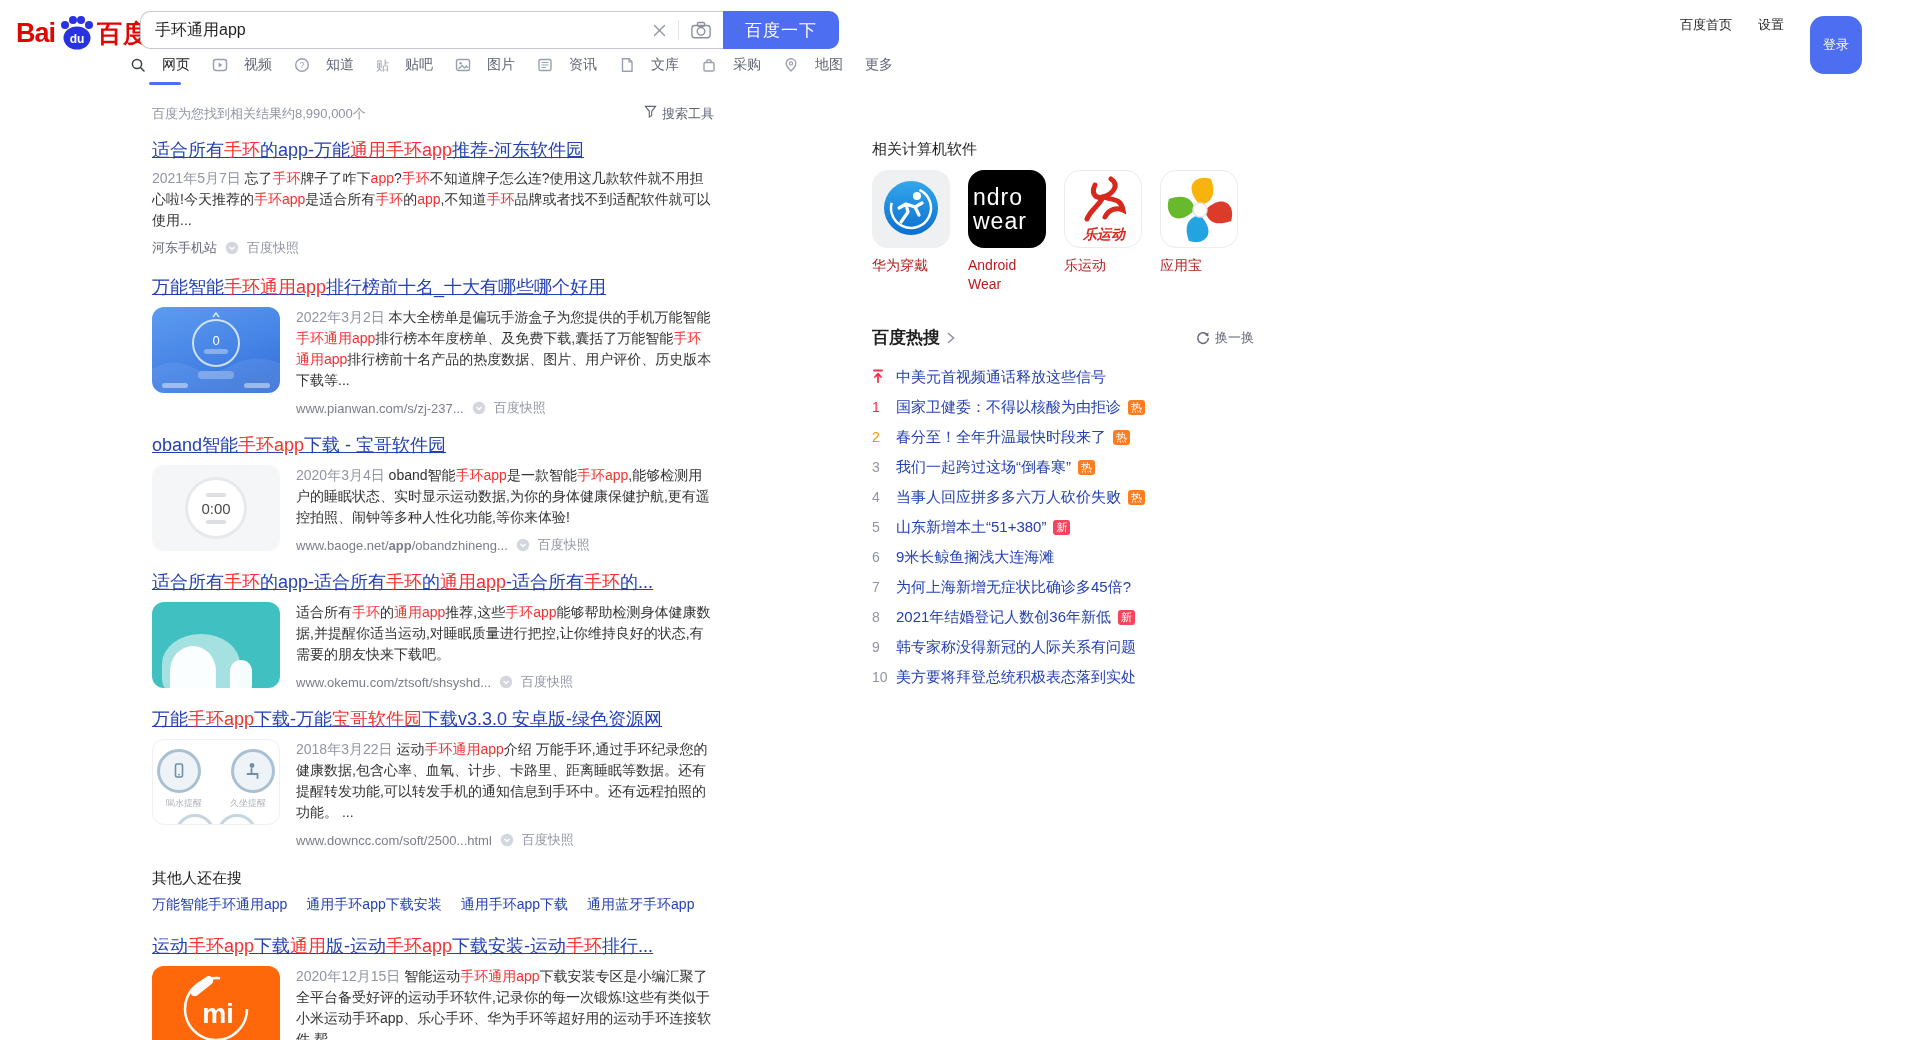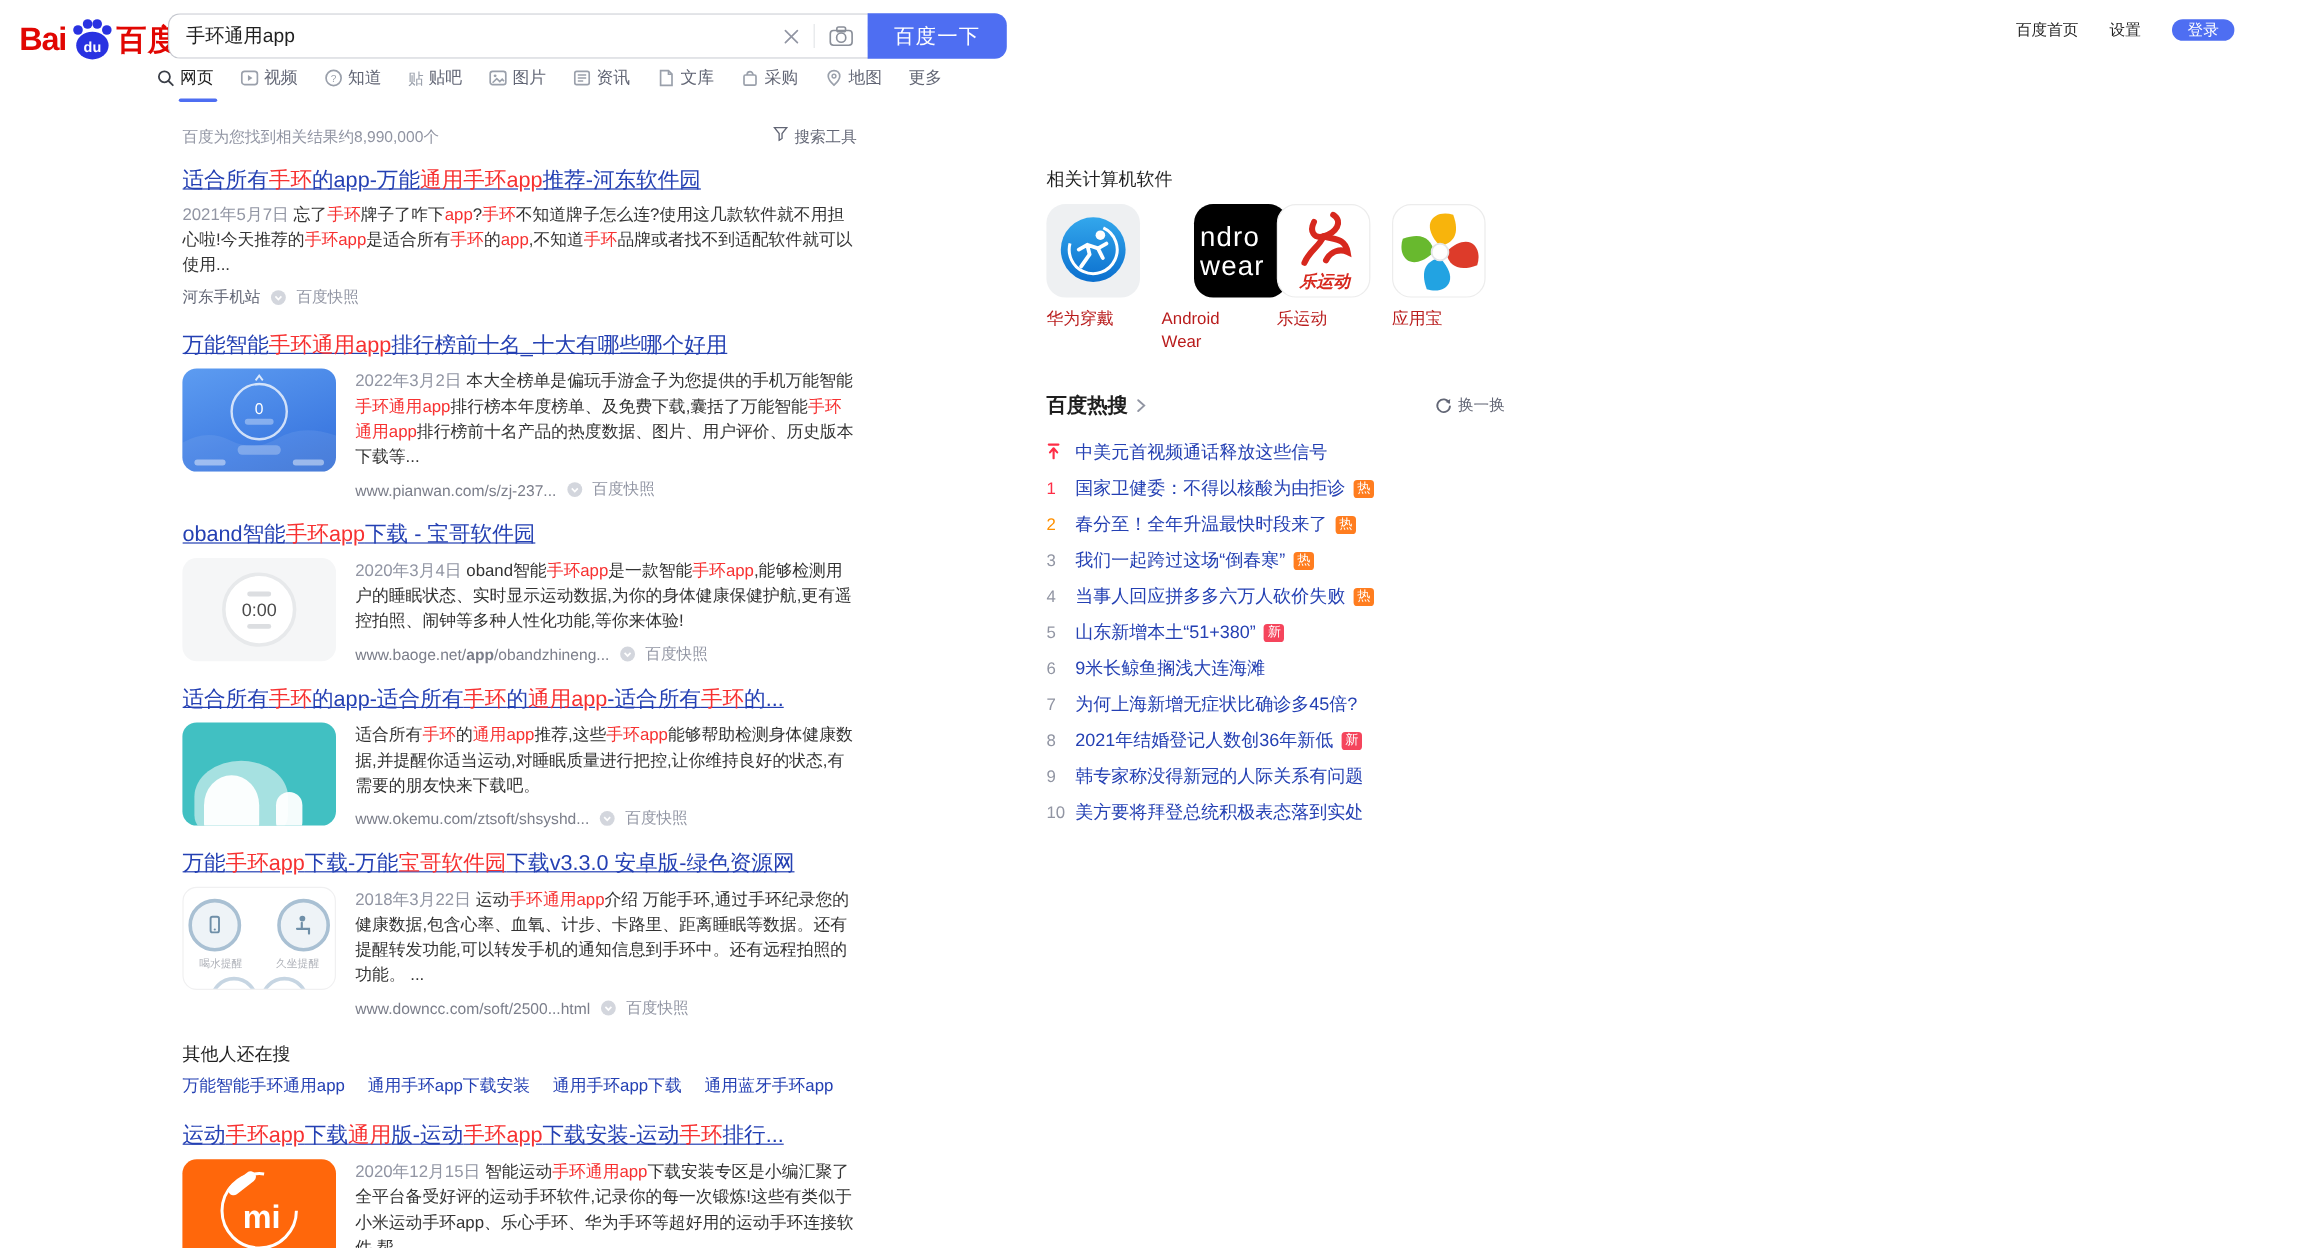--- a/index.html
+++ b/index.html
@@ -16,27 +16,27 @@
     border:1px solid #c4c7ce; border-right:none; border-radius:10px 0 0 10px;
     display:flex; align-items:center; padding:0 12px 0 14px; background:#fff; }
   .searchbox input { flex:1; border:none; outline:none; font-size:16px; color:#1f1f1f; font-family:inherit; background:transparent; }
   .box-icons { display:flex; align-items:center; gap:11px; }
   .vdiv { width:1px; height:20px; background:#e4e6e9; }
   .search-btn { position:absolute; left:723px; top:11px; width:116px; height:38px; border:none;
     background:#4e6ef2; color:#fff; font-size:17px; border-radius:0 10px 10px 0; cursor:pointer;
     font-family:inherit; letter-spacing:1px; }
   .top-right { position:absolute; right:58px; top:16px; display:flex; align-items:flex-start; gap:26px; }
   .top-right a { font-size:13px; color:#1f1f1f; text-decoration:none; cursor:pointer; }
-  .login-btn { border:none; background:#4e6ef2; color:#fff; font-size:13px; padding:0 13px;
+  .login-btn { border:none; background:#4e6ef2; color:#fff; font-size:13px; padding:20px 13px;
     border-radius:14px; cursor:pointer; font-family:inherit; }
 
   
   .tabs { position:absolute; left:130px; top:56px; display:flex; gap:22px; align-items:flex-start;
     font-size:14px; color:#626675; }
-  .tab { display:flex; align-items:center; gap:4px; position:relative; padding-bottom:13px; cursor:pointer; white-space:nowrap; }
+  .tab { display:flex; align-items:center; gap:16px; position:relative; padding-bottom:13px; cursor:pointer; white-space:nowrap; }
   .tab.active { color:#222; }
   .tab.active::after { content:""; position:absolute; left:19px; bottom:2px; width:32px; height:3px;
     border-radius:2px; background:#4e6ef2; }
   .ticon { flex:none; }
   .tieba-ch { font-size:13px; color:#9aa0ab; line-height:1; }
 
   
   .main { position:absolute; left:152px; top:106px; width:562px; }
   .meta-row { display:flex; justify-content:space-between; align-items:center; font-size:13px; color:#9195a3; height:16px; }
   .tools { display:flex; align-items:flex-start; gap:5px; color:#626675; cursor:pointer; }
@@ -86,21 +86,21 @@
   .related-row { display:flex; gap:19px; margin-top:8px; }
   .related-row a { font-size:14px; color:#2440b3; text-decoration:none; cursor:pointer; white-space:nowrap; }
 
   
   .aside { position:absolute; left:872px; top:140px; width:382px; }
   .soft-title { font-size:15px; color:#1f1f1f; }
   .soft-row { display:flex; gap:18px; margin-top:11px; }
   .app-card { width:78px; cursor:pointer; }
   .app-icon { width:78px; height:78px; border-radius:16px; overflow:hidden; position:relative; }
   .i-huawei { background:#eef0f2; }
-  .i-aw { background:#000; display:flex; flex-direction:column; justify-content:center; padding-left:5px;margin-left:27px; }
+  .i-aw { background:#000; display:flex; flex-direction:column; justify-content:center; padding-left:5px; }
   .i-aw span { color:#fff; font-size:23px; line-height:24px; letter-spacing:1px; }
   .i-le { background:#fff; border:1px solid #ececec; }
   .i-yyb { background:#fff; border:1px solid #ececec; }
   .app-label { margin-top:8px; font-size:14px; line-height:19px; color:#b91c1c; }
 
   .hot-head { margin-top:32px; display:flex; align-items:center; }
   .hot-title { font-size:17px; font-weight:700; color:#1f1f1f; }
   .hot-chev { margin-left:6px; }
   .hot-refresh { margin-left:auto; display:flex; align-items:center; gap:5px; font-size:13px; color:#626675; cursor:pointer; }
   .hot-list { margin-top:13px; }

